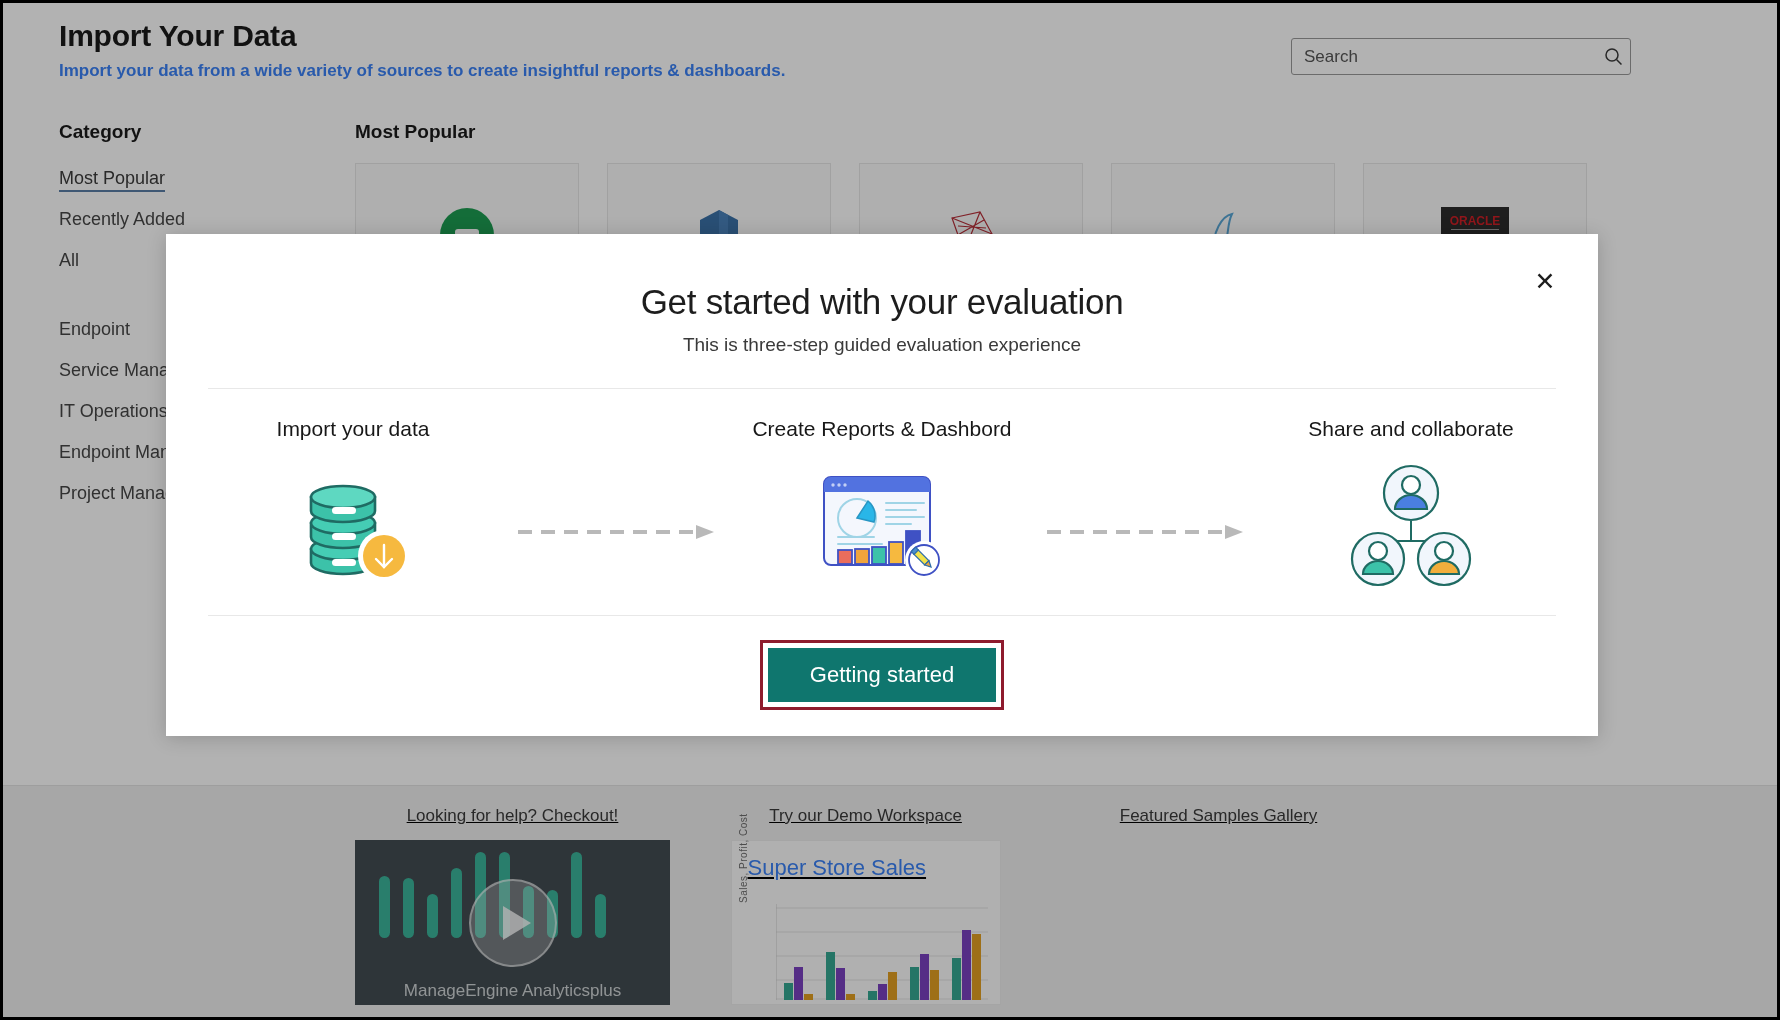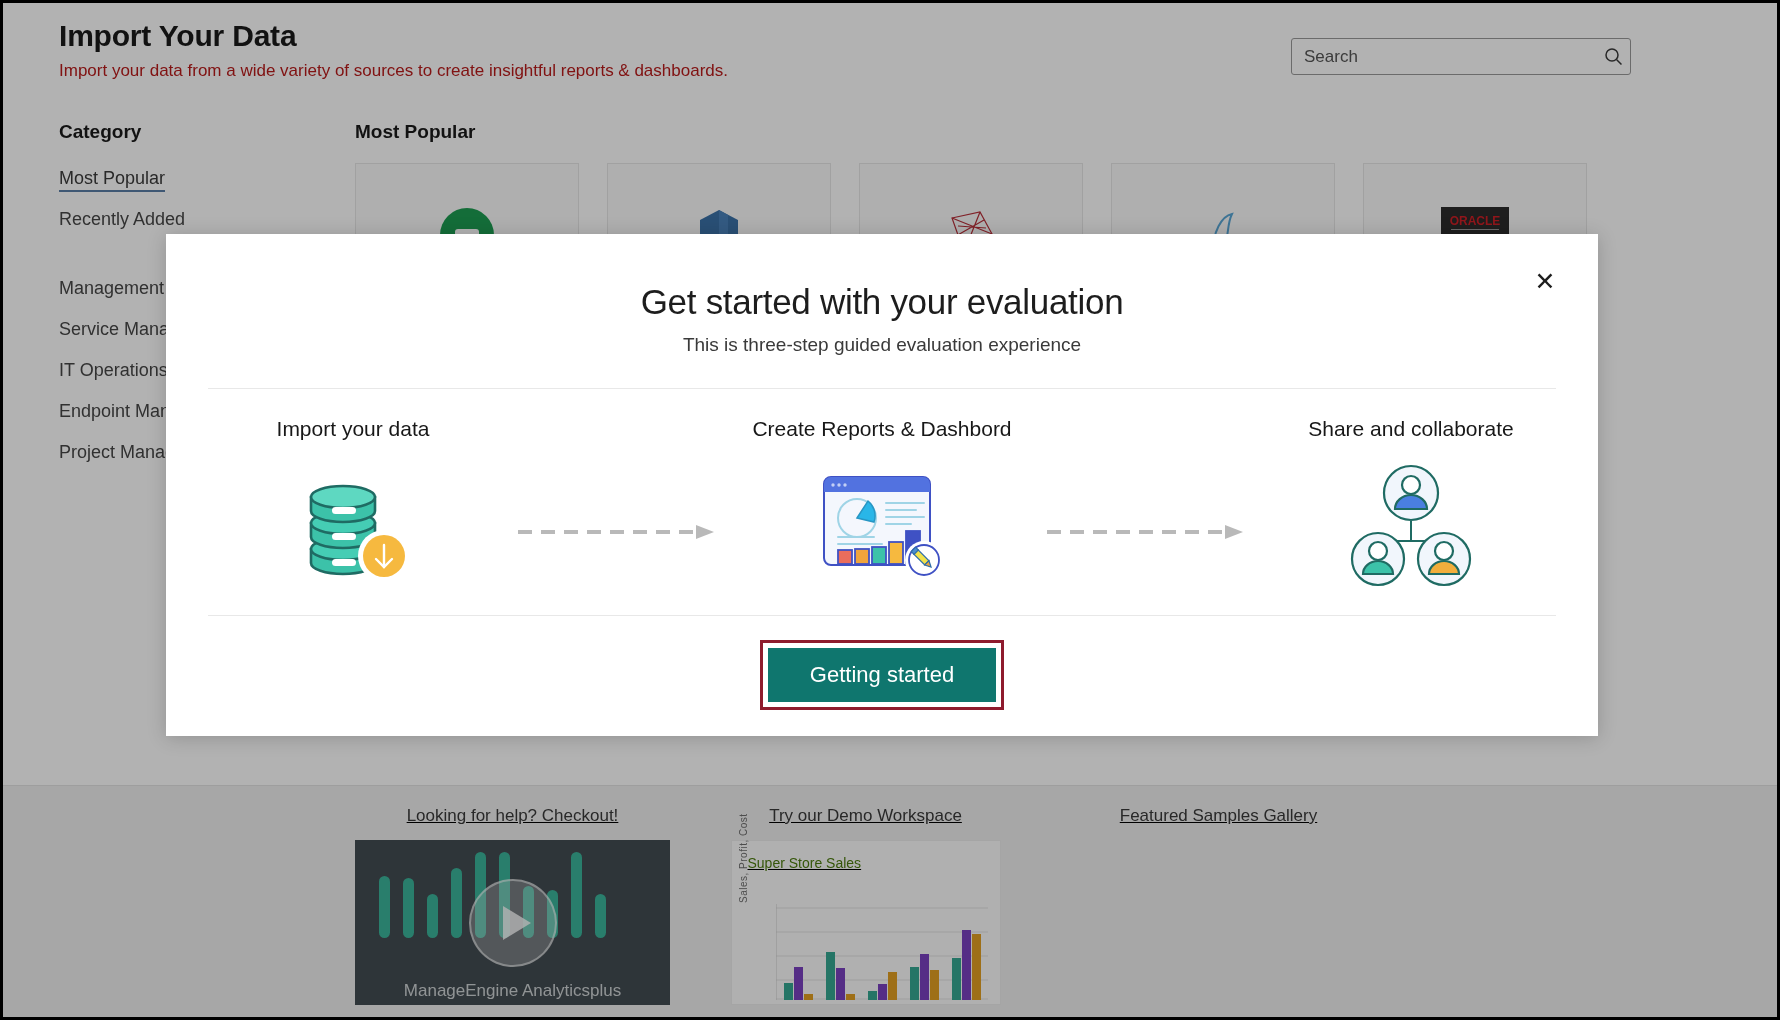--- a/index.html
+++ b/index.html
@@ -25,21 +25,21 @@
     background: rgba(0,0,0,0.30);
     z-index: 40;
   }
   .header-title {
     position: absolute; left: 56px; top: 16px;
     font-size: 30px; font-weight: bold; color: #1a1a1a;
     letter-spacing: -0.2px;
   }
   .header-sub {
     position: absolute; left: 56px; top: 58px;
-    font-size: 17px; color: #b91c1c;
+    font-size: 17px; color: #3b82f6; font-weight: bold;
   }
   .search-wrap {
     position: absolute; left: 1288px; top: 35px;
     width: 340px; height: 37px;
     border: 1px solid #9a9a9a; border-radius: 3px;
     background: transparent;
     display: flex; align-items: center;
   }
   .search-input {
     border: 0; outline: 0; background: transparent;
@@ -108,21 +108,21 @@
     margin-left: 8px;
   }
   .video-caption {
     position: absolute; left: 0; right: 0; bottom: 4px;
     text-align: center; color: #cfd4d6; font-size: 17px;
   }
   .promo-card {
     width: 270px; height: 165px; background: #fdfdfd;
     border: 1px solid #ececec; padding: 14px 16px; margin: 0 auto;
   }
-  .promo-card-title { color: #4d7c0f; font-size: 14px; margin-bottom: 0; }
+  .promo-card-title { color: #3b82f6; font-size: 22px; margin-bottom: 0; }
   .axis-label {
     position: absolute; left: 6px; top: 62px;
     transform: rotate(-90deg); transform-origin: left top;
     font-size: 10px; color: #6e6e6e; letter-spacing: 0.5px;
     white-space: nowrap;
   }
   .fs-bar { height: 22px; background: #d9d9d9; margin-bottom: 8px; position: relative; }
   .fs-fill { position: absolute; top: 0; height: 100%; }
 
   
@@ -189,22 +189,23 @@
           <circle cx="8" cy="8" r="6" fill="none" stroke="#3a3a3a" stroke-width="1.5"></circle>
           <line x1="12.5" y1="12.5" x2="17.5" y2="17.5" stroke="#3a3a3a" stroke-width="1.5"></line>
         </svg>
       </span>
     </div>
 
     <div class="cat-title">Category</div>
     <div class="cat-list">
       <div class="cat-item active"><span class="lbl">Most Popular</span></div>
       <div class="cat-item"><span class="lbl">Recently Added</span></div>
+      <div class="cat-item"><span class="lbl">All</span></div>
       <div class="cat-gap"></div>
-      <div class="cat-item"><span class="lbl">Management</span></div>
+      <div class="cat-item"><span class="lbl">Endpoint</span></div>
       <div class="cat-item"><span class="lbl">Service Management</span></div>
       <div class="cat-item"><span class="lbl">IT Operations</span></div>
       <div class="cat-item"><span class="lbl">Endpoint Management</span></div>
       <div class="cat-item"><span class="lbl">Project Management</span></div>
     </div>
 
     <div class="mp-title">Most Popular</div>
 
     <div class="tile-row" style="top:160px;">
       <div class="tile">

